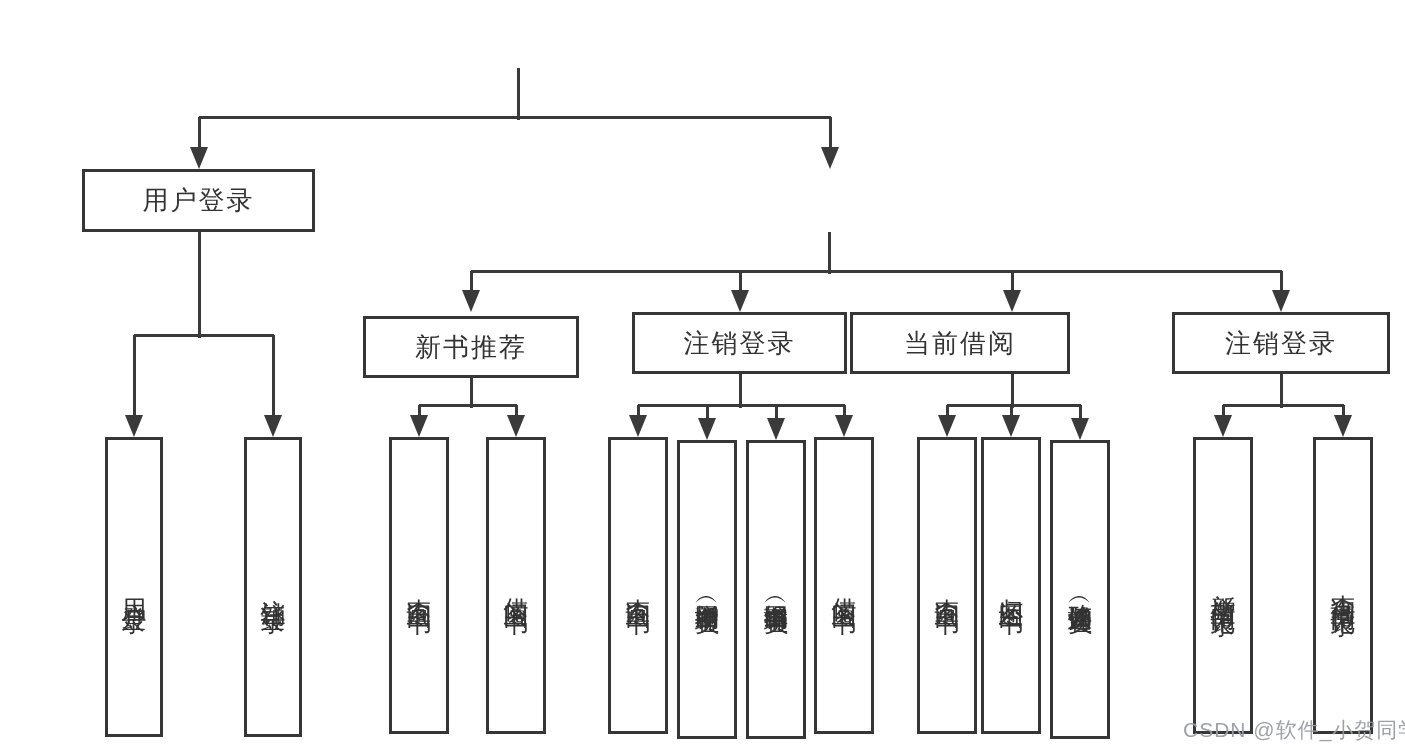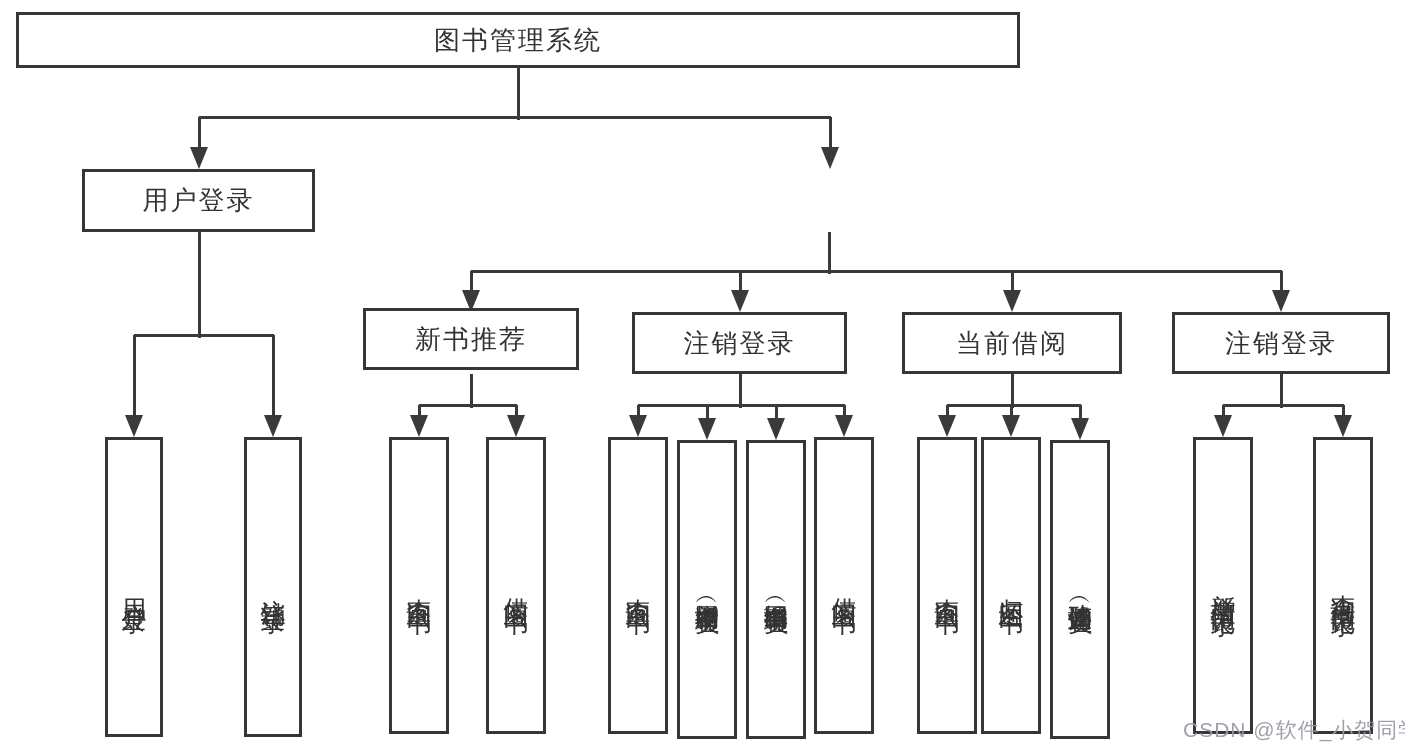--- a/index.html
+++ b/index.html
@@ -83,35 +83,32 @@
       <div class="arr" style="left: 698px; top: 418px;"></div>
       <div class="arr" style="left: 767px; top: 418px;"></div>
       <div class="arr" style="left: 835px; top: 415px;"></div>
       <div class="arr" style="left: 938px; top: 415px;"></div>
       <div class="arr" style="left: 1002px; top: 415px;"></div>
       <div class="arr" style="left: 1071px; top: 418px;"></div>
       <div class="arr" style="left: 1214px; top: 415px;"></div>
       <div class="arr" style="left: 1334px; top: 415px;"></div>
     </div>
 
-  <div class="node h" style="left:16px;top:12px;width:1004px;height:56px">
-    <span>图书管理系统</span>
-  </div>
 
   <div class="node h" style="left:82px;top:169px;width:233px;height:63px">
     <span>用户登录</span>
   </div>
 
-  <div class="node h" style="left:363px;top:308px;width:216px;height:62px">
+  <div class="node h" style="left:363px;top:316px;width:216px;height:62px">
     <span>新书推荐</span>
   </div>
   <div class="node h" style="left:632px;top:312px;width:215px;height:62px">
     <span>注销登录</span>
   </div>
-  <div class="node h" style="left:902px;top:312px;width:220px;height:62px">
+  <div class="node h" style="left:850px;top:312px;width:220px;height:62px">
     <span>当前借阅</span>
   </div>
   <div class="node h" style="left:1172px;top:312px;width:218px;height:62px">
     <span>注销登录</span>
   </div>
 
   <div class="node v" style="left:105px;top:437px;width:58px;height:300px">
     <span>用户登录</span>
   </div>
   <div class="node v" style="left:244px;top:437px;width:58px;height:300px">

